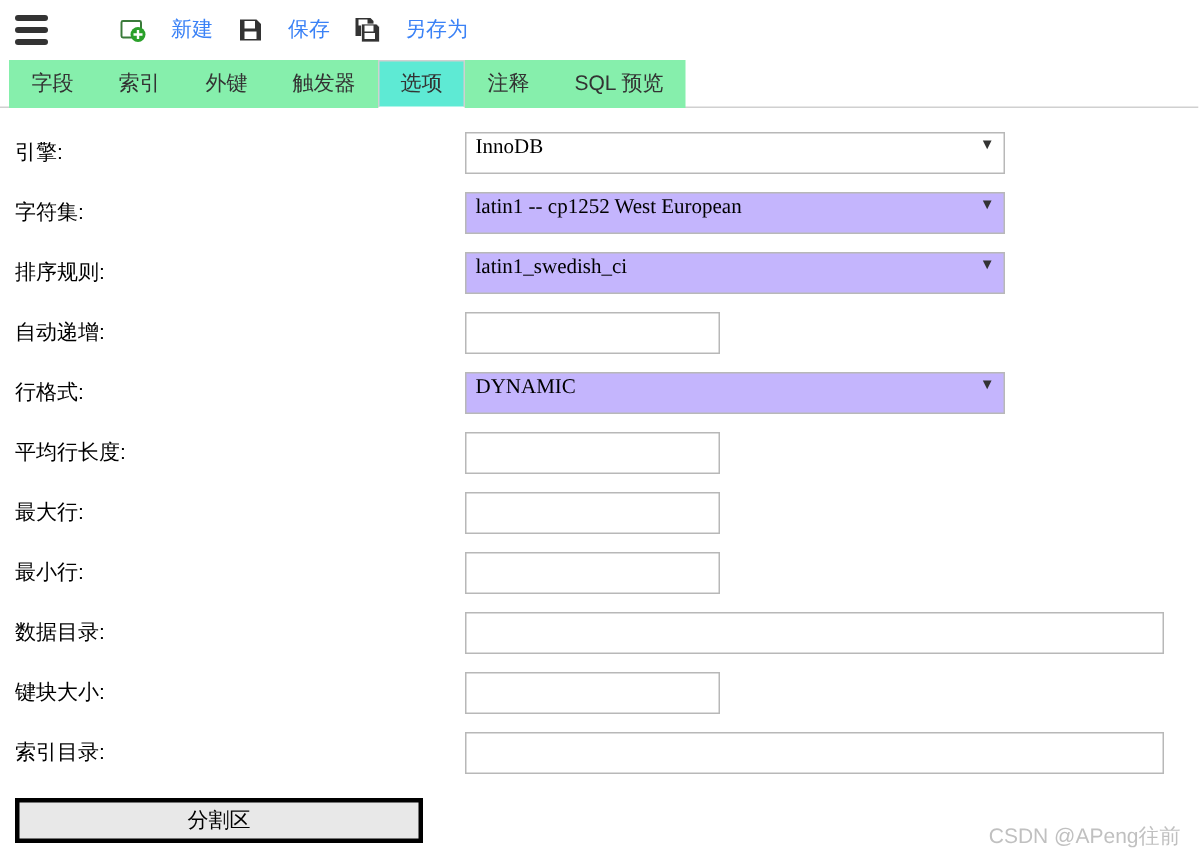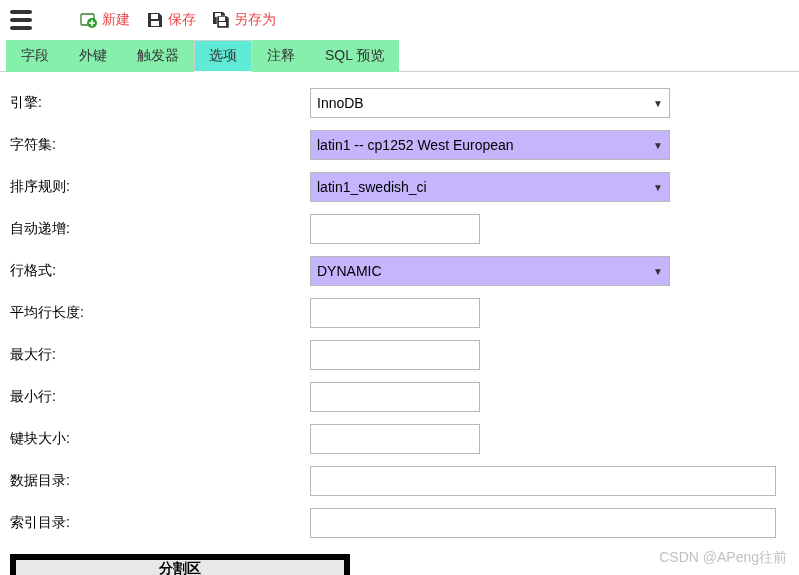--- a/index.html
+++ b/index.html
@@ -30,24 +30,24 @@
     }
     .hamburger span {
       display: block;
       height: 4px;
       background: #333;
       border-radius: 2px;
     }
     .tool-btn {
       display: flex;
       align-items: center;
-      gap: 4px;
+      gap: 16px;
       cursor: pointer;
       padding: 2px 4px;
-      color: #ef4444;
+      color: #3b82f6;
     }
     .tool-btn svg { width: 18px; height: 18px; }
     .tabs {
       display: flex;
       padding-left: 6px;
       height: 32px;
       align-items: flex-end;
     }
     .tab {
       padding: 6px 14px;
@@ -76,52 +76,50 @@
     }
     .label {
       width: 300px;
       flex-shrink: 0;
       color: #000;
     }
     .select-like, .input-txt {
       height: 28px;
       border: 1px solid #b8b8b8;
       background: #fff;
-      font-family: Liberation Sans, sans-serif;
+      font-family: Liberation Serif, serif;
       font-size: 14px;
-      padding: 14px 6px;
-      display: flex;
-      align-items: center;
+      padding: 2px 6px;
+      display: flex;
       position: relative;
     }
     .select-like {
       width: 360px;
       cursor: pointer;
       justify-content: space-between;
     }
     .select-like.gray { background: #c4b5fd; }
     .chev {
       font-size: 10px;
       color: #333;
       margin-left: 6px;
     }
     .input-txt { width: 170px; }
     .input-wide { width: 466px; }
     .partition-btn {
-      width: 340px;
+      width: 272px;
       height: 30px;
       margin-left: 10px;
-      border: 6px solid #000000;
+      border: 3px solid #000000;
       background: #e8e8e8;
       text-align: center;
       display: flex;
       align-items: center;
       justify-content: center;
       cursor: pointer;
-      font-weight: bold;
     }
     .watermark {
       position: absolute;
       right: 12px;
       bottom: 8px;
       color: rgba(140,140,140,0.55);
       font-size: 14px;
       margin-top: 12px;
     }
   </style>
@@ -157,20 +155,21 @@
       <path d="M5 5 h10 l2 2 v10 h-12 z" fill="#333" stroke="#fff" stroke-width="0.5"></path>
       <rect x="7" y="6" width="6" height="4" fill="#fff"></rect>
       <rect x="7" y="11" width="7" height="4" fill="#fff"></rect>
     </svg>
     <span>另存为</span>
   </div>
 </div>
 
 <div class="tabs">
   <div class="tab">字段</div>
+  <div class="tab">索引</div>
   <div class="tab">外键</div>
   <div class="tab">触发器</div>
   <div class="tab active">选项</div>
   <div class="tab">注释</div>
   <div class="tab">SQL 预览</div>
 </div>
 <div class="tab-sep"></div>
 
 <div class="form-area">
 
@@ -220,30 +219,30 @@
     <div class="label">最大行:</div>
     <input class="input-txt" value="" style="">
   </div>
 
   <div class="row">
     <div class="label">最小行:</div>
     <input class="input-txt" value="" style="">
   </div>
 
   <div class="row">
-    <div class="label">键块大小:</div>
-    <input class="input-txt" value="" style="">
-  </div>
-
-  <div class="row">
     <div class="label">数据目录:</div>
     <input class="input-txt input-wide" value="" style="">
   </div>
 
   <div class="row">
+    <div class="label">键块大小:</div>
+    <input class="input-txt" value="" style="">
+  </div>
+
+  <div class="row">
     <div class="label">索引目录:</div>
     <input class="input-txt input-wide" value="" style="">
   </div>
 
 </div>
 
 <div class="partition-btn">分割区</div>
 
 <div class="watermark">CSDN @APeng往前</div>
 

